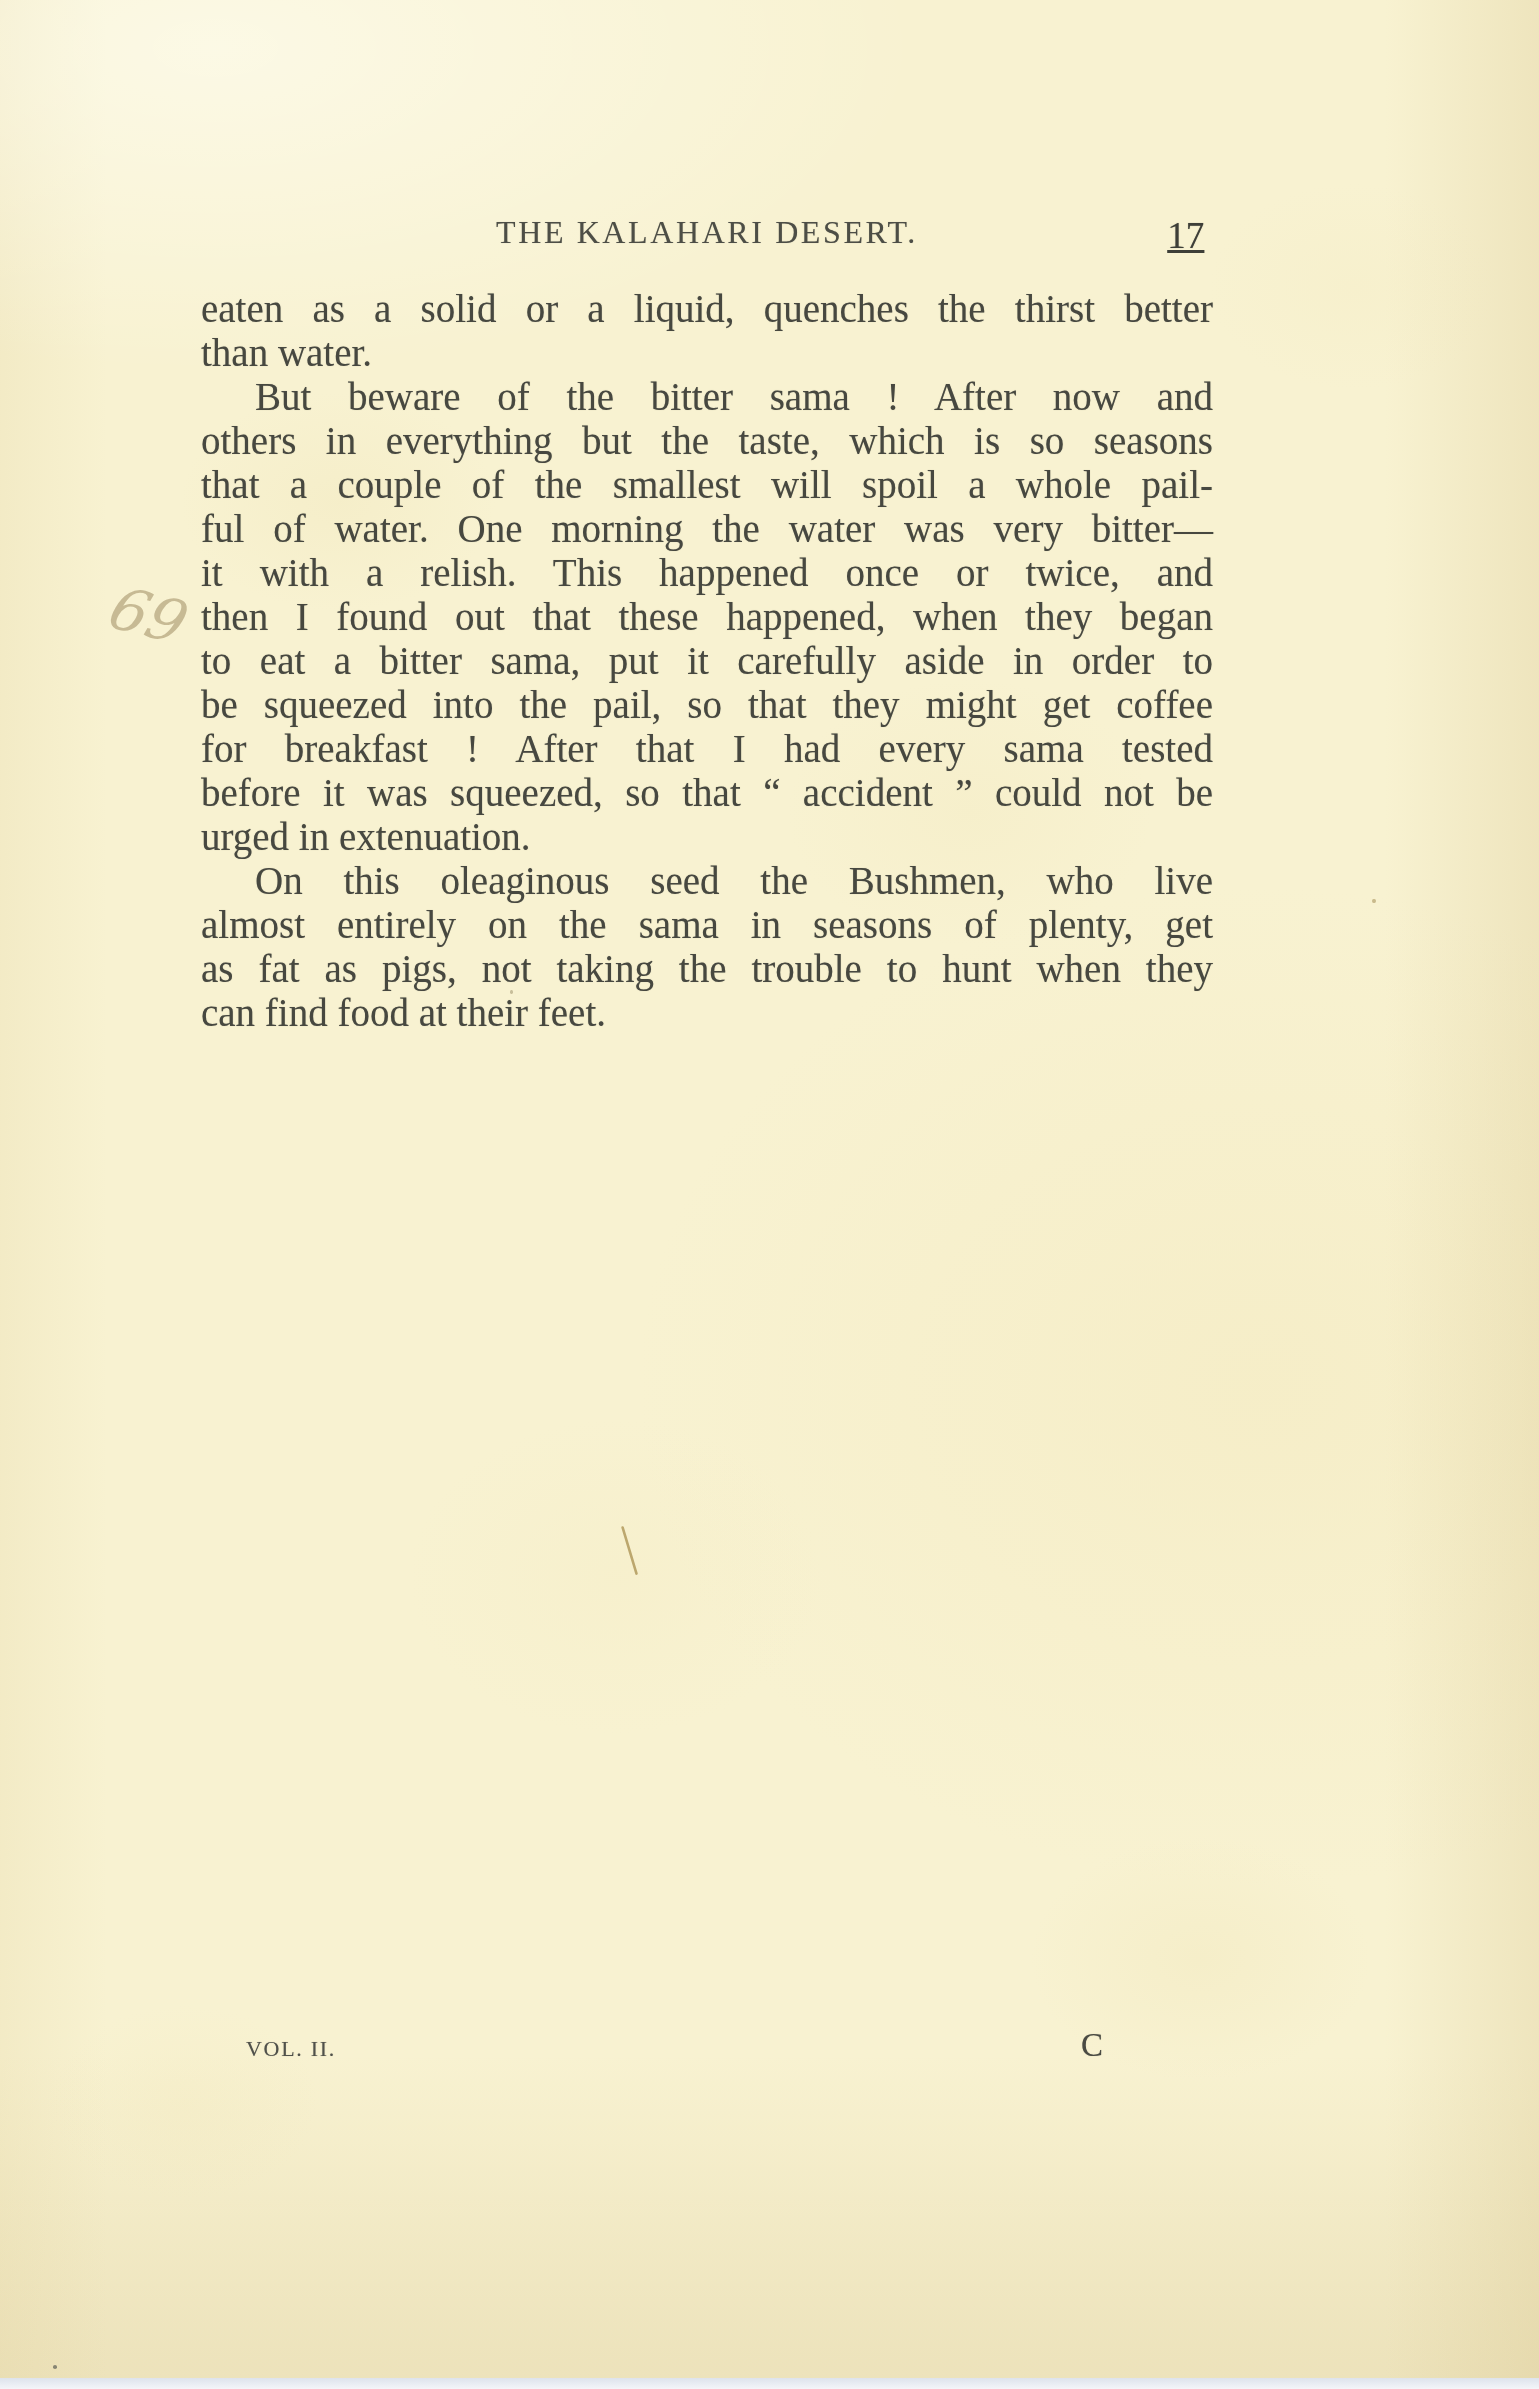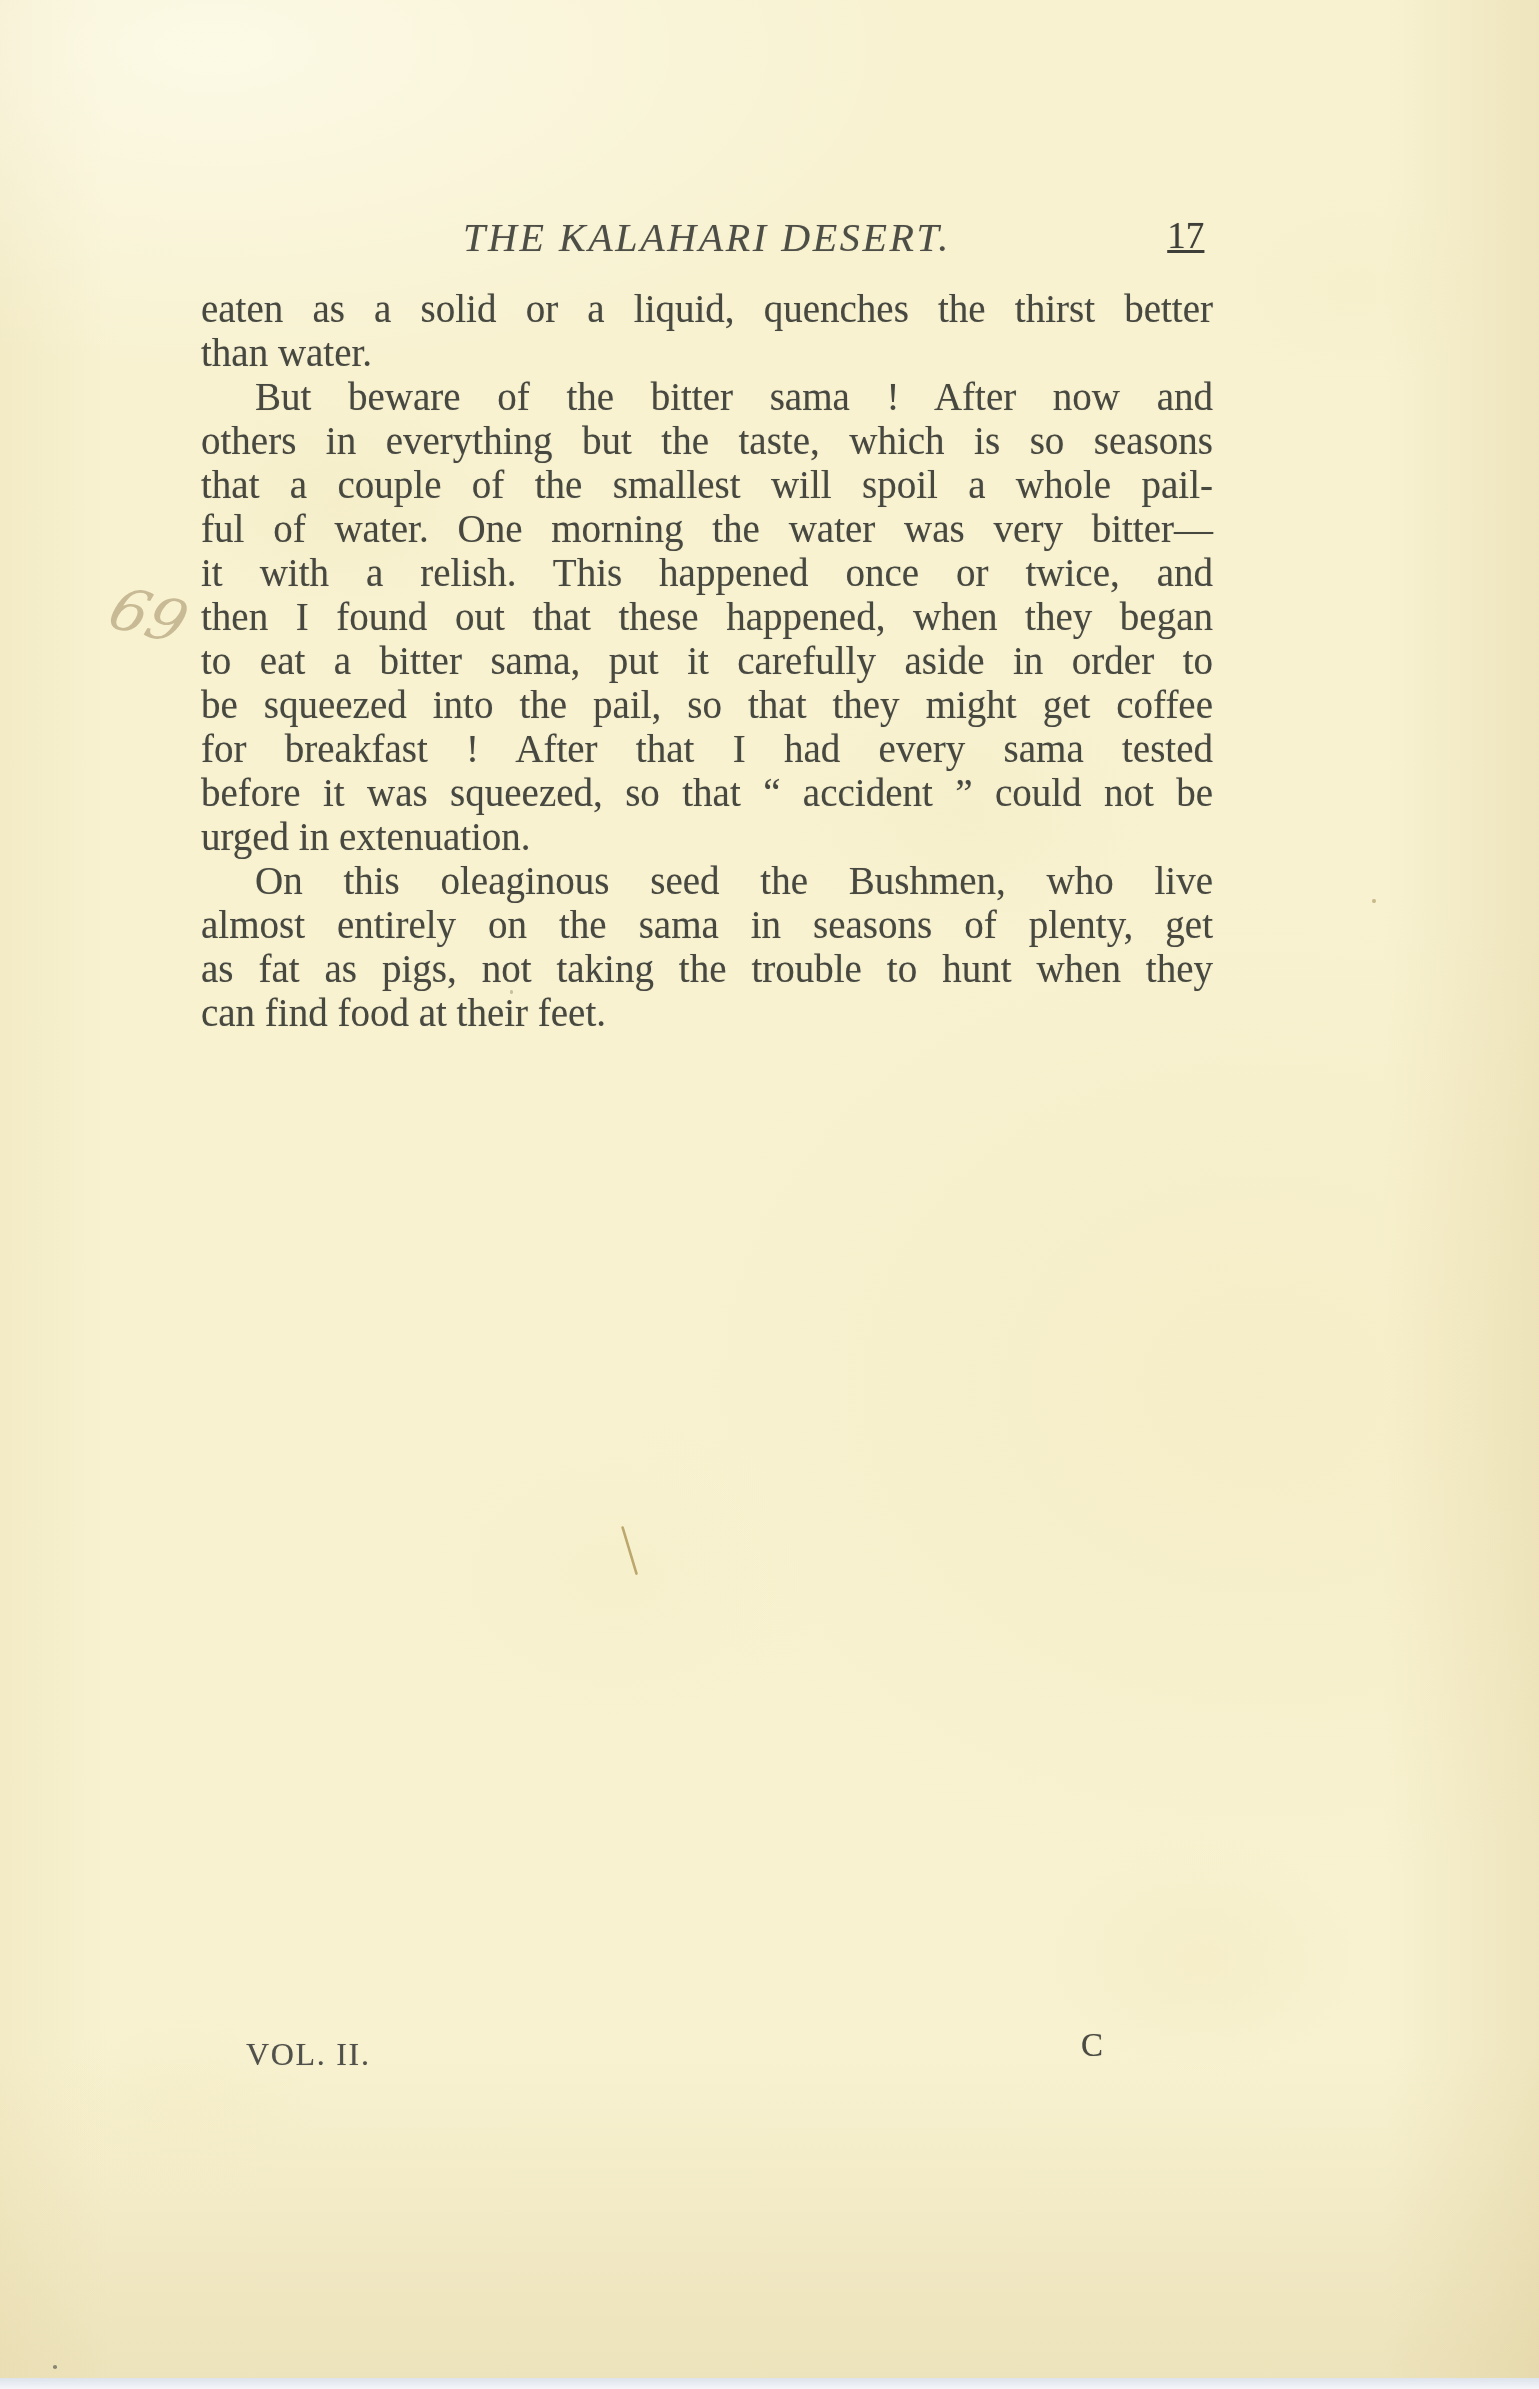--- a/index.html
+++ b/index.html
@@ -37,22 +37,21 @@
     width: 1012px;
     top: 0;
     height: 100%;
   }
 
   
   .running-header { position: absolute; left: 0; right: 0; top: 214px; height: 45px; }
   .header-title {
     position: absolute; left: 0; right: 0; top: 0;
     text-align: center;
-    font-style: italic;
-    font-size: 40px;
+    font-size: 32px;
     letter-spacing: 2.6px;
     color: #4d4e46;
     text-shadow: 0 0 0.9px rgba(77,78,70,0.35);
   }
   .page-number {
     position: absolute; right: 8.7px; top: 0;
     font-size: 37px;
     color: #3e3f38;
     text-shadow: 0 0 0.9px rgba(62,63,56,0.5);
     text-decoration: underline;
@@ -71,21 +70,21 @@
     text-align: justify;
     text-align-last: justify;
     text-justify: inter-word;
   }
   .ln.ind { padding-left: 54px; }
   .ln.end { text-align: left; text-align-last: left; }
 
   
   .volume-label {
     position: absolute; left: 45px; top: 2036px;
-    font-size: 32px; letter-spacing: 1.7px;
+    font-size: 22px; letter-spacing: 1.7px;
     color: #50514a;
     text-shadow: 0 0 0.9px rgba(80,81,74,0.4);
   }
   .signature-mark {
     position: absolute; left: 880px; top: 2027px;
     font-size: 33px;
     color: #4a4b43;
     text-shadow: 0 0 0.9px rgba(74,75,67,0.35);
   }
 

